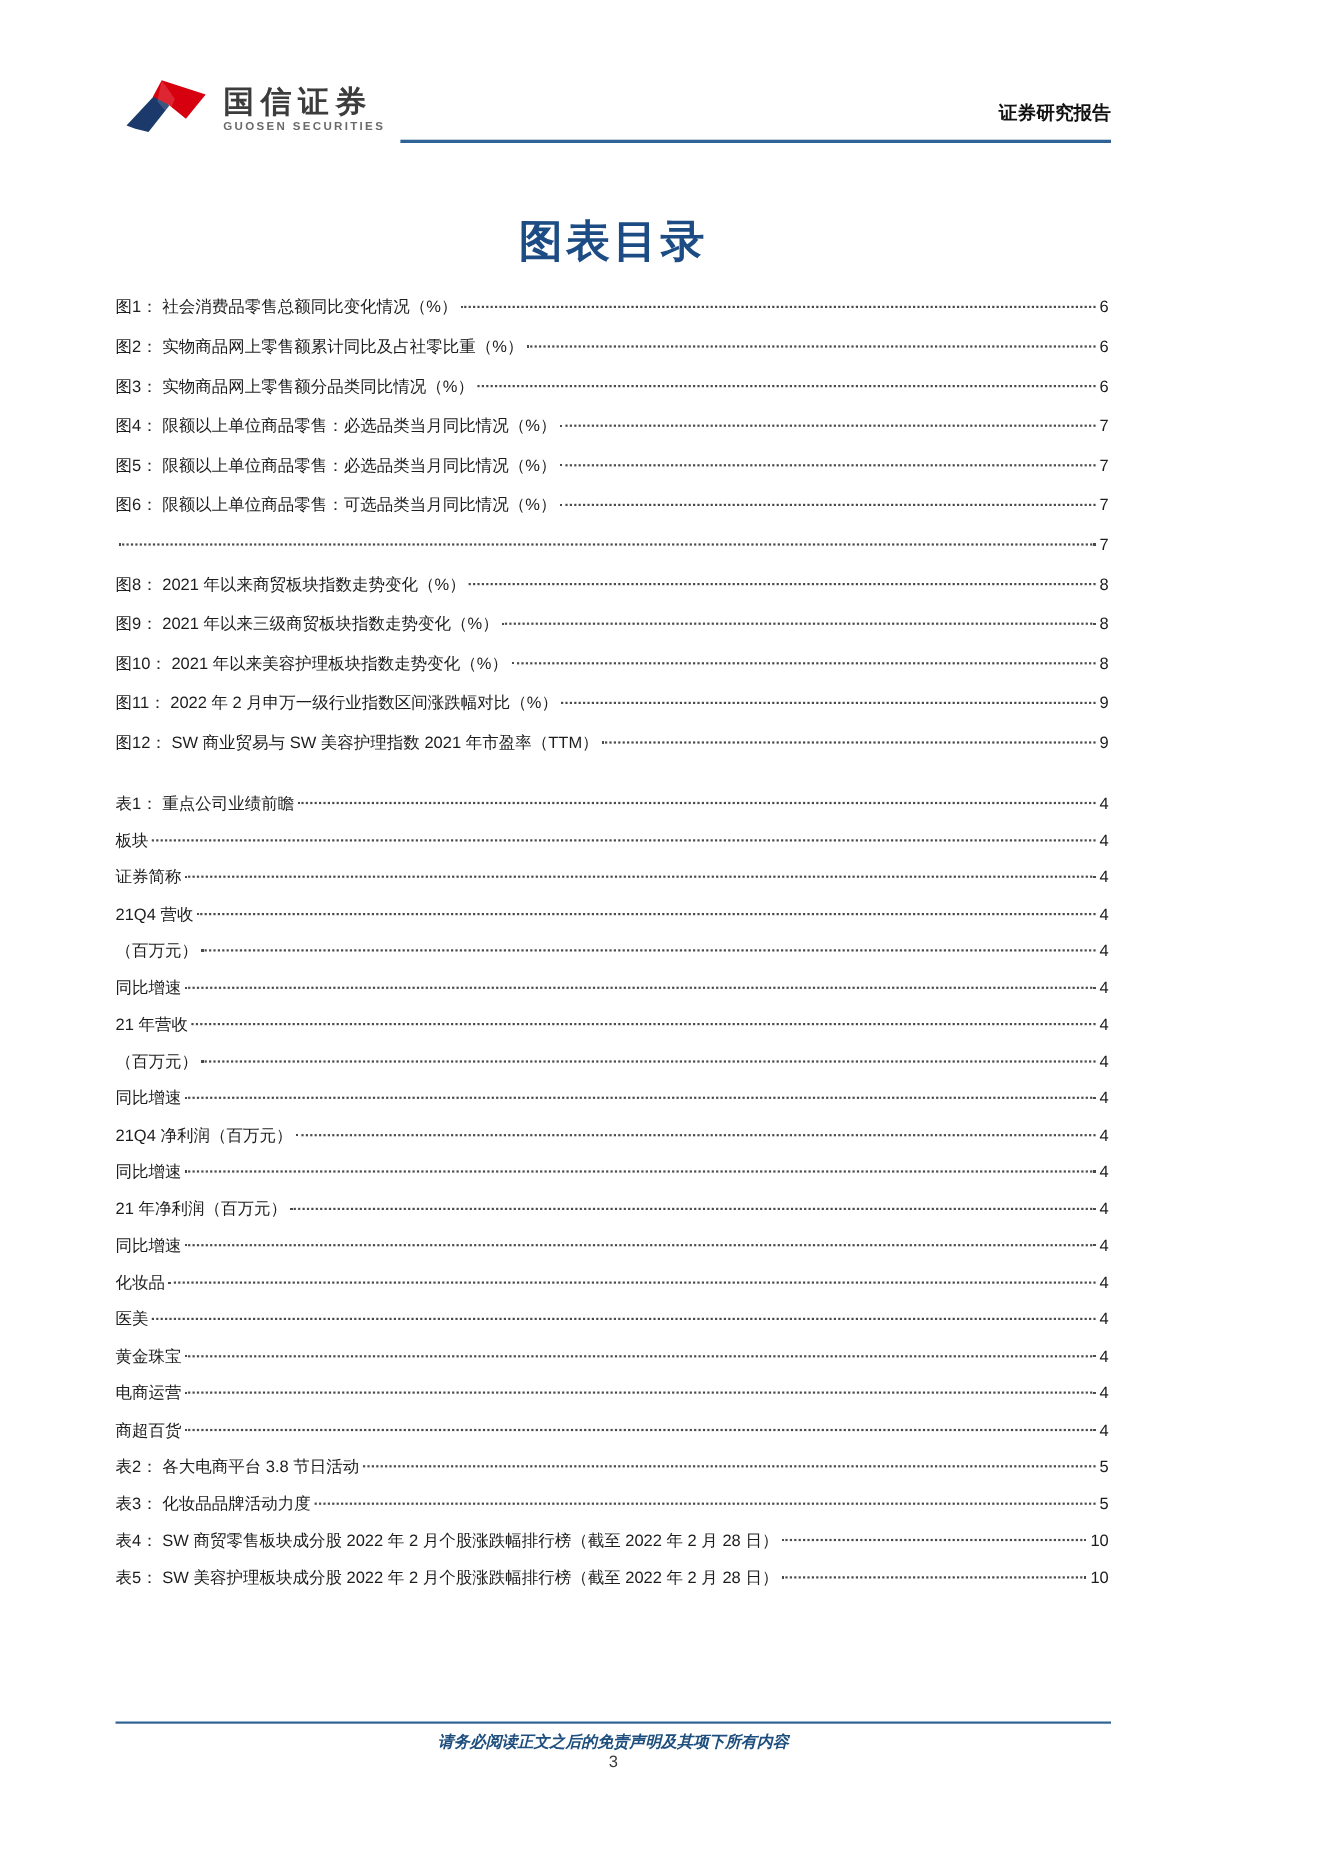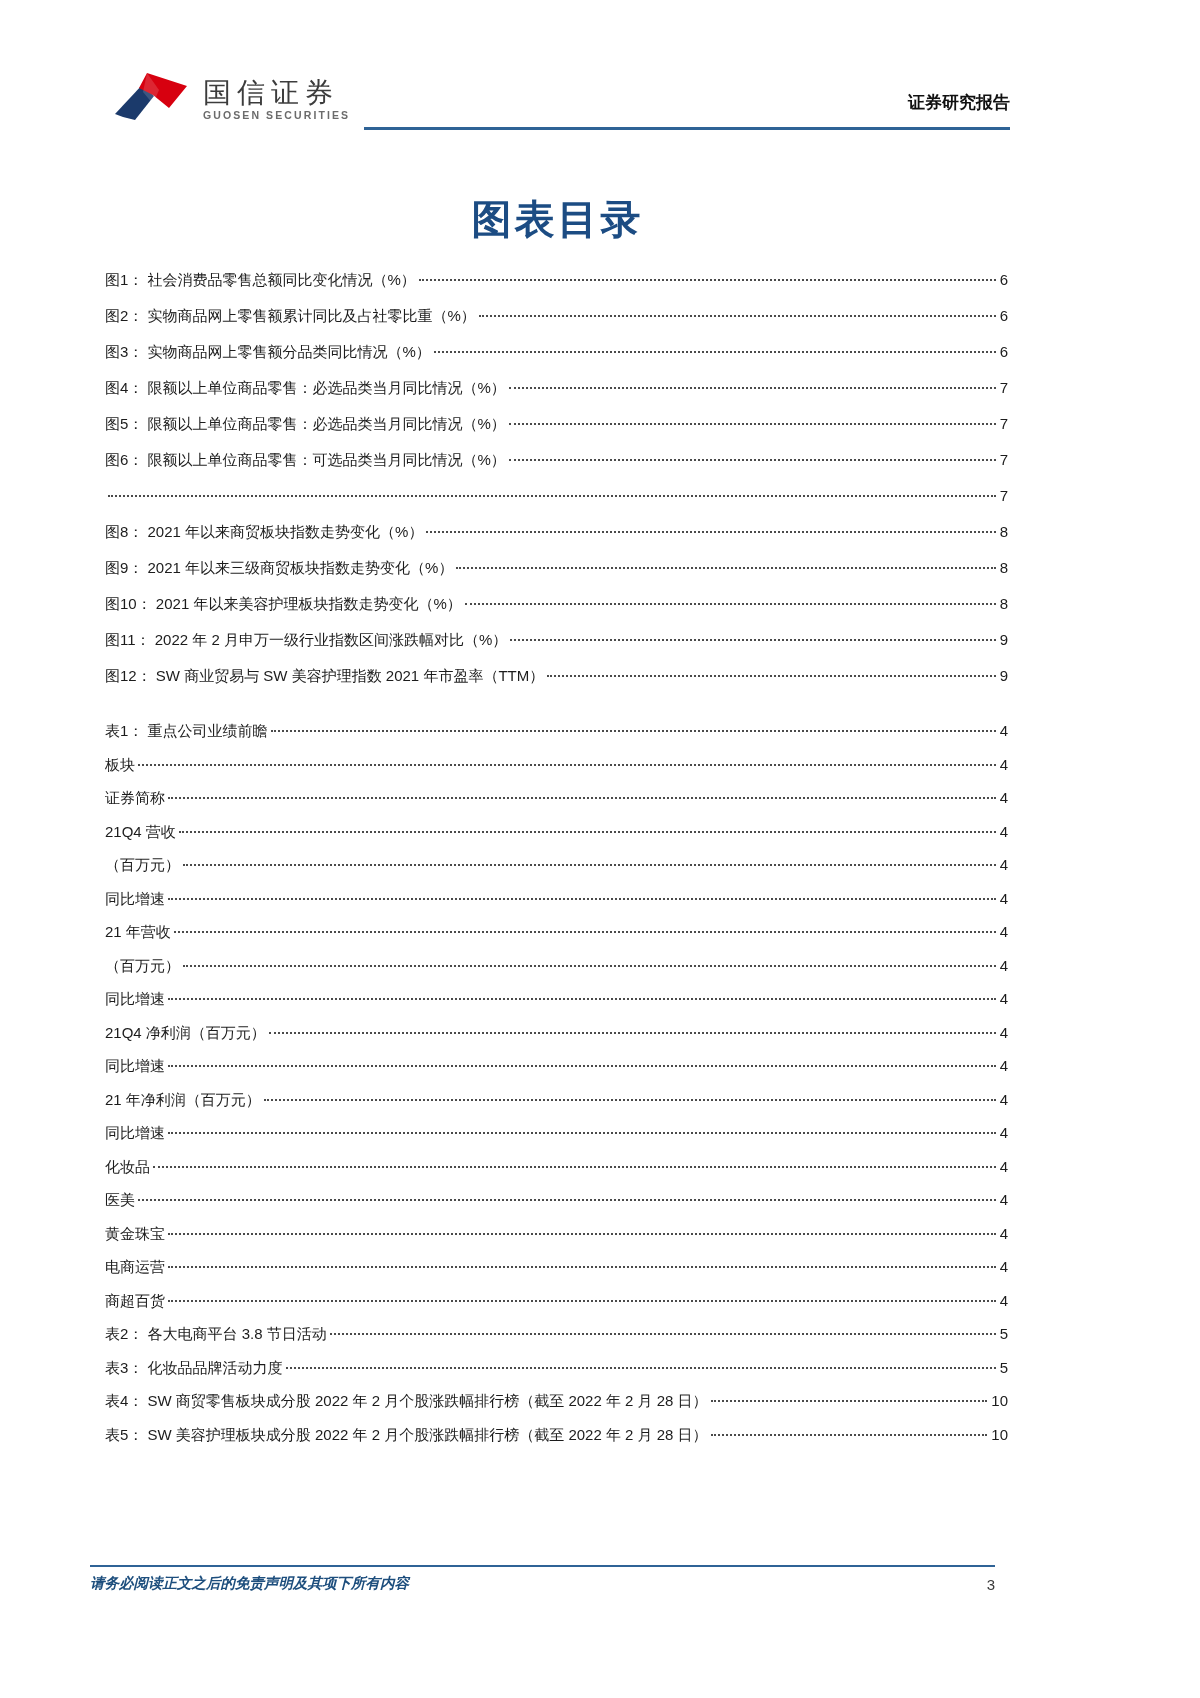--- a/index.html
+++ b/index.html
@@ -14,21 +14,21 @@
   }
 
   
   .header {
     position:absolute; top:70px; left:113px; width:897px;
     display:flex; align-items:flex-end;
   }
   .logo-block { display:flex; align-items:center; gap:12px; padding-bottom:2px; }
   .logo-mark { width:78px; height:58px; flex:0 0 auto; }
   .logo-text-col { display:flex; flex-direction:column; justify-content:center; }
-  .logo-cn { font-size:28px; font-weight:normal; color:#3c3c3c; letter-spacing:6px; line-height:1.15; }
+  .logo-cn { font-size:28px; font-weight:bold; color:#3c3c3c; letter-spacing:6px; line-height:1.15; }
   .logo-en { font-size:10.5px; color:#6b6b6b; letter-spacing:2.1px; font-weight:bold; }
   .header-right {
     flex:1; margin-left:14px;
     border-bottom:3px solid #2f6396;
     padding-bottom:13px;
     text-align:right;
     font-size:17px; font-weight:bold; color:#111;
   }
 
   
@@ -51,24 +51,24 @@
   .dots {
     flex:1; margin:0 4px 0 3px;
     border-bottom:2px dotted #4a4a4a;
     transform:translateY(-4px);
     min-width:20px;
   }
   .toc-page { white-space:nowrap; color:#1c1c1c; }
 
   
   .footer {
-    position:absolute; top:1565px; left:90px; width:905px;
+    position:absolute; top:1565px; left:105px; width:905px;
     border-top:2.5px solid #2f6396;
     padding-top:7px;
-    display:flex; justify-content:space-between; align-items:flex-end;
+    display:flex; justify-content:space-between; align-items:center;flex-direction:column;
   }
   .footer-disclaimer {
     font-size:14.5px; font-style:italic; font-weight:bold; color:#1d4e7d;
   }
   .footer-page { font-size:15px; color:#3a3a3a; }
 </style>
 </head>
 <body>
 
 <div class="page">

